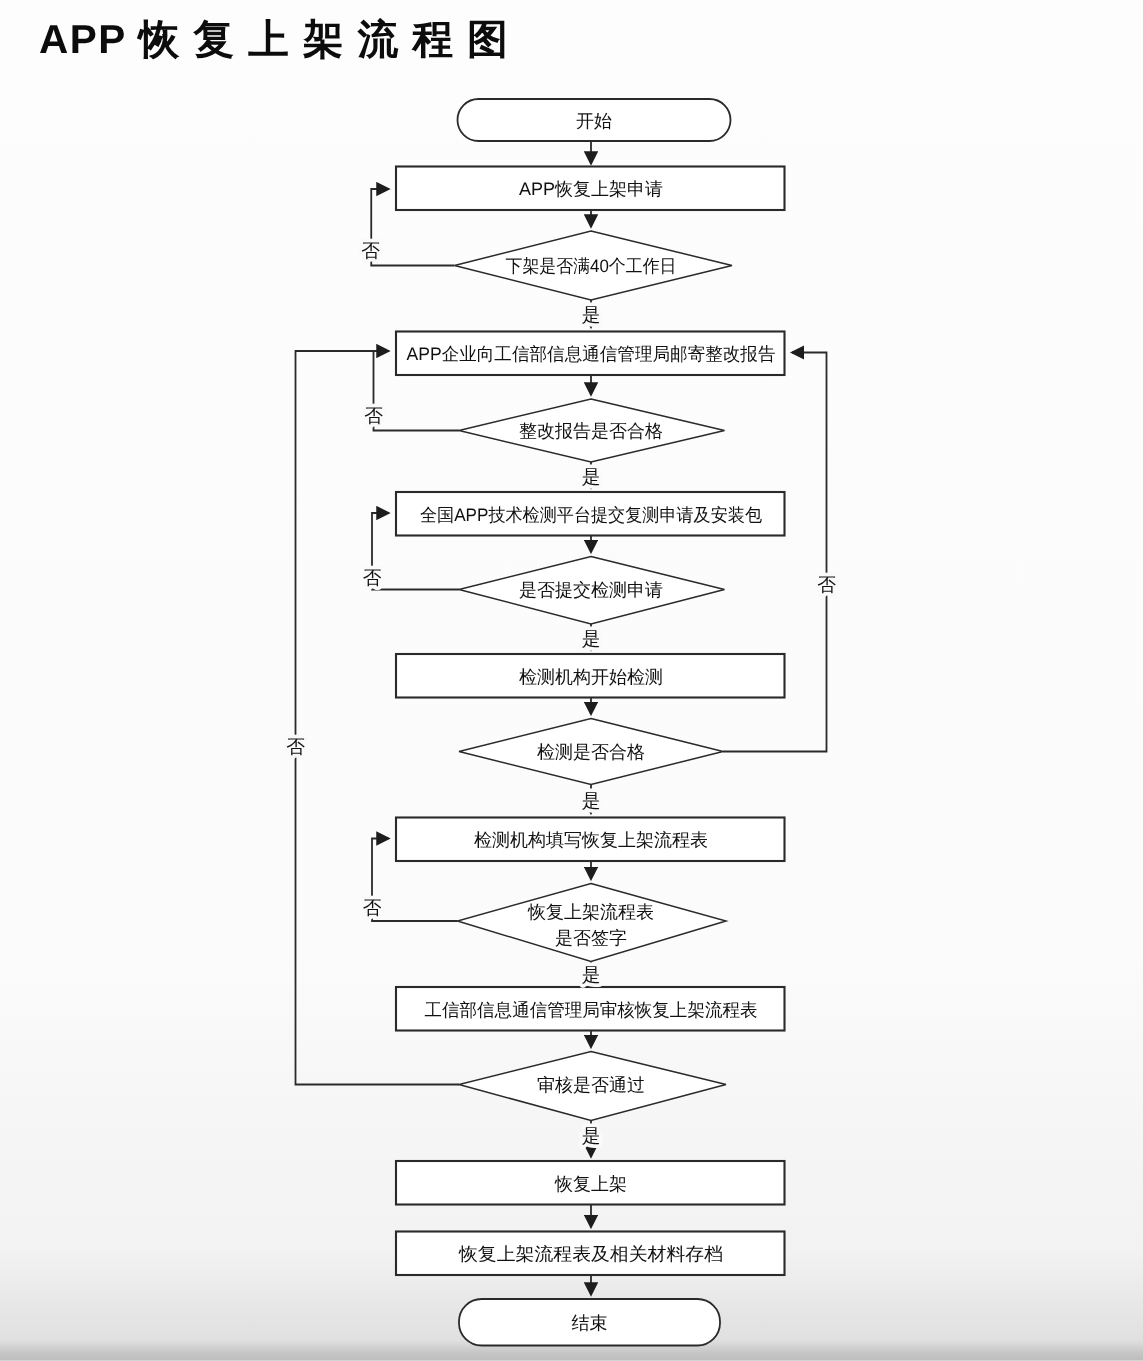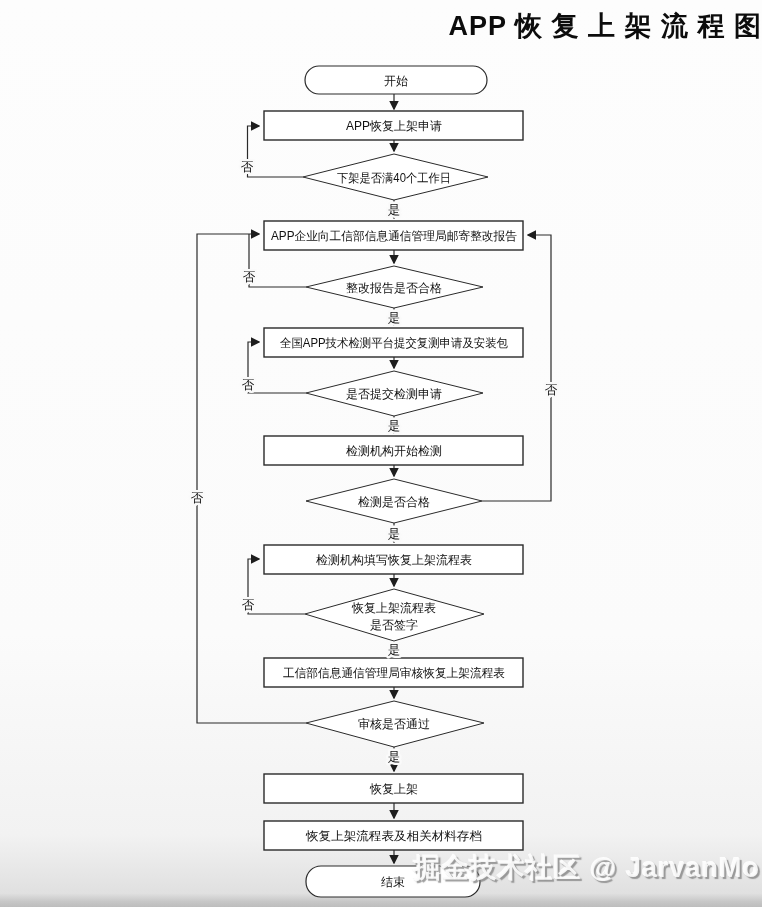--- a/index.html
+++ b/index.html
@@ -10,21 +10,21 @@
   .stage{
     position:relative;
     width:762px;height:907px;
     margin:0 auto;
     overflow:hidden;
     background:linear-gradient(180deg,#fdfdfd 0%,#fbfbfb 70%,#f2f2f2 92%,#e0e0e0 98.5%,#c7c7c7 99.4%,#bdbdbd 100%);
   }
   .title{
     position:absolute;top:8px;left:0;width:762px;
     padding-left:26px;box-sizing:border-box;
-    text-align:right;
+    text-align:left;
     font-size:27px;font-weight:bold;color:#0c0c0c;
     letter-spacing:1px;
     white-space:nowrap;
   }
   svg{position:absolute;top:0;left:0;}
   .flow-line{fill:none;stroke:#2a2a2a;stroke-width:1.2;}
   .node-box{fill:#ffffff;stroke:#2a2a2a;stroke-width:1.4;}
   .node-terminal{fill:#ffffff;stroke:#2a2a2a;stroke-width:1.2;}
   .node-diamond{fill:#ffffff;stroke:#2a2a2a;stroke-width:1;}
   .node-text{
@@ -131,14 +131,13 @@
     <text class="edge-label" x="394" y="761">是</text>
 
     <text class="edge-label" x="247" y="171">否</text>
     <text class="edge-label" x="249" y="281">否</text>
     <text class="edge-label" x="248" y="389">否</text>
     <text class="edge-label" x="551" y="394">否</text>
     <text class="edge-label" x="197" y="502">否</text>
     <text class="edge-label" x="248" y="609">否</text>
   </svg>
 
-  <div class="watermark">掘金技术社区 @ JarvanMo</div>
 </div>
 
 </body></html>

